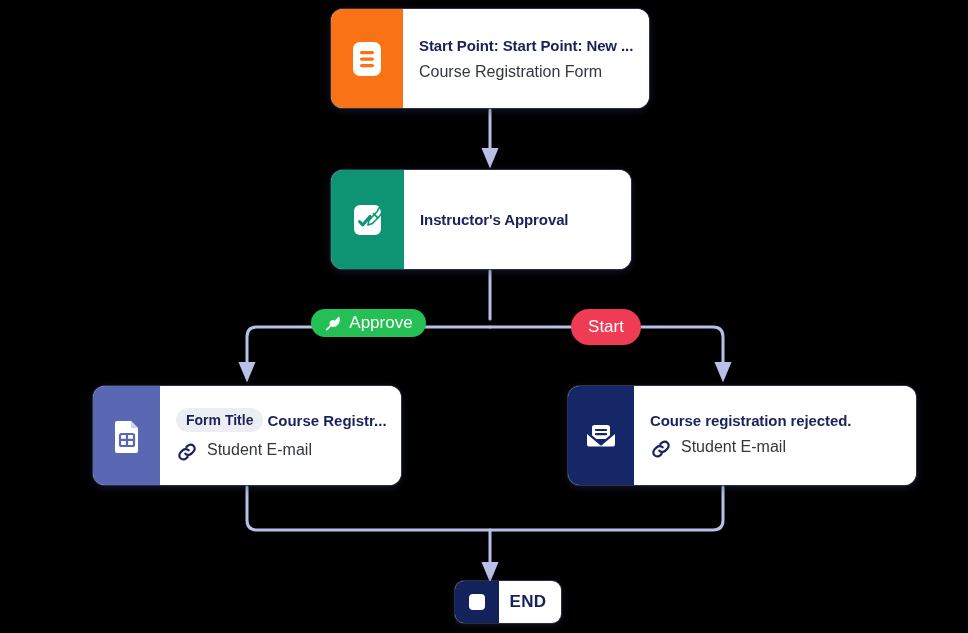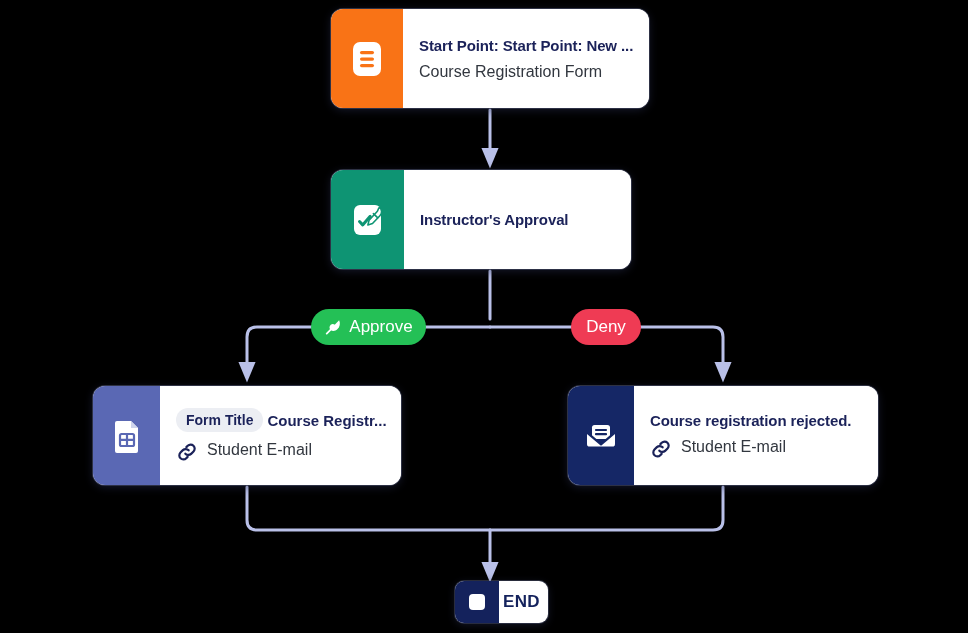--- a/index.html
+++ b/index.html
@@ -91,29 +91,29 @@
     left: 331px; top: 170px; width: 300px; height: 99px;
   }
   #node-approval .node-icon { width: 73px; background: #0e9473; }
 
   #node-form {
     left: 93px; top: 386px; width: 308px; height: 99px;
   }
   #node-form .node-icon { width: 67px; background: #5a68b4; }
 
   #node-reject {
-    left: 568px; top: 386px; width: 310px; height: 99px;
+    left: 568px; top: 386px; width: 348px; height: 99px;
   }
   #node-reject .node-icon { width: 66px; background: #152766; }
 
   
   #node-end {
     position: absolute;
     left: 455px; top: 581px;
-    width: 93px; height: 42px;
+    width: 106px; height: 42px;
     display: flex;
     align-items: stretch;
     background: #ffffff;
     border-radius: 9px;
     overflow: hidden;
     z-index: 3;
     box-shadow: 0 2px 8px rgba(40,45,80,0.5), 0 0 0 1px rgba(140,148,190,0.3);
   }
   #node-end .end-icon {
     width: 44px;
@@ -142,21 +142,21 @@
     justify-content: center;
     gap: 7px;
     border-radius: 999px;
     font-size: 17px;
     font-weight: 500;
     color: #ffffff;
     z-index: 4;
     white-space: nowrap;
   }
   #badge-approve {
-    left: 311px; top: 309px; width: 115px; height: 36px;
+    left: 311px; top: 309px; width: 115px; height: 28px;
     background: #24c056;
   }
   #badge-deny {
     left: 571px; top: 309px; width: 70px; height: 36px;
     background: #ef3b54;
   }
 
   .pill {
     display: inline-block;
     background: #eceef3;
@@ -303,21 +303,21 @@
         <path d="M16.8,2.4 c1.6,3.2 0.9,7.6 -2.0,10.2 c-2.3,2.1 -5.6,2.3 -7.6,0.4
                  c-1.6,-1.6 -1.4,-4.1 0.3,-5.6 c1.4,-1.2 3.4,-1.1 4.4,0.1
                  c0.8,1.0 0.5,2.4 -0.5,3.1 c-0.8,0.5 -1.8,0.3 -2.2,-0.4" fill="#ffffff"></path>
         <path d="M3.0,17.4 l5.0,-5.0" stroke="#ffffff" stroke-width="2" stroke-linecap="round"></path>
       </svg>
     </span>
     <span>Approve</span>
   </div>
 
   <div class="badge" id="badge-deny">
-    <span>Deny</span>
+    <span>Start</span>
   </div>
 
   <div id="node-end">
     <div class="end-icon">
       <svg width="22" height="22" viewBox="0 0 22 22" xmlns="http://www.w3.org/2000/svg">
         <rect x="3" y="3" width="16" height="16" rx="4" fill="#ffffff"></rect>
       </svg>
     </div>
     <div class="end-label">END</div>
   </div>

